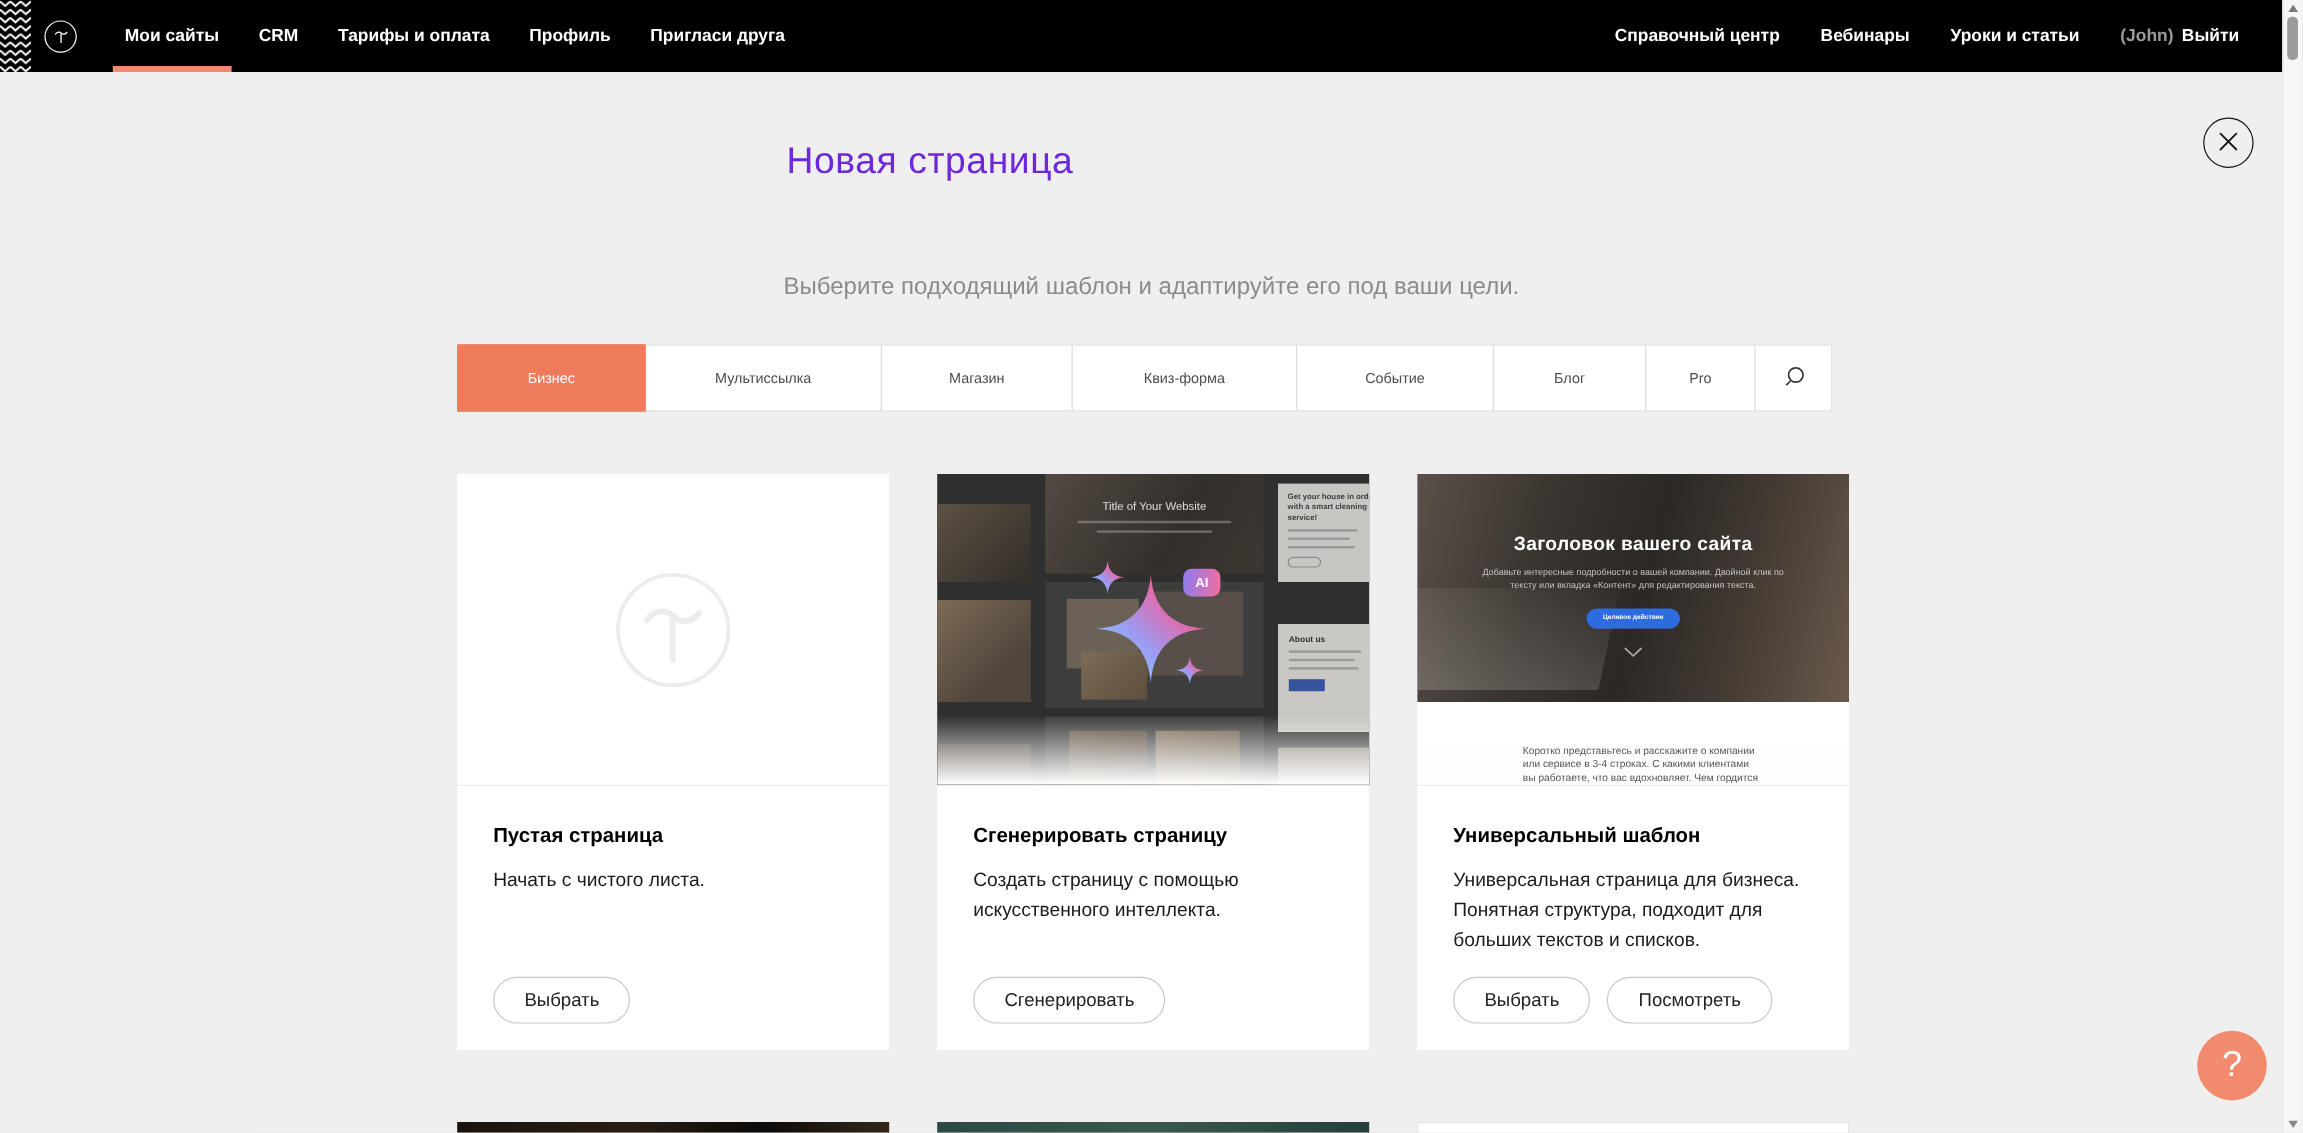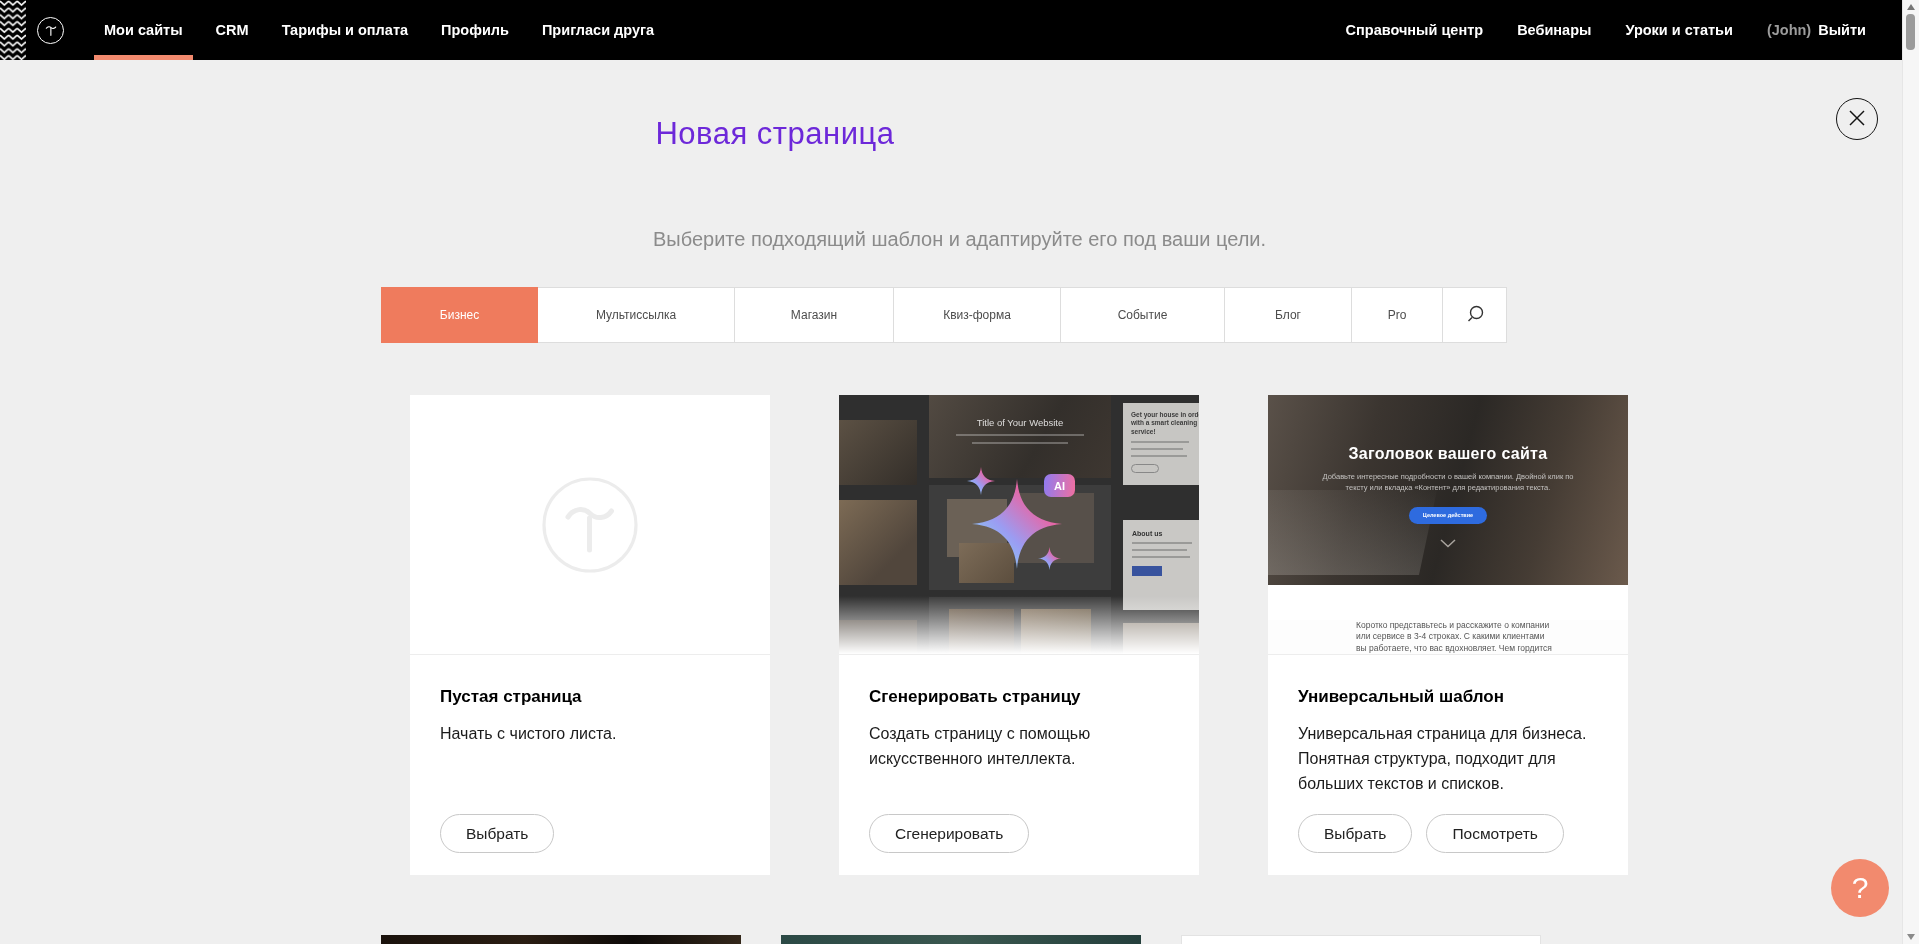--- a/index.html
+++ b/index.html
@@ -35,21 +35,21 @@
 
   
   .tabs{position:absolute; top:287px; left:381px; height:56px; display:flex;}
   .tab{height:56px; background:#fff; border:1px solid #ddd; margin-left:-1px;
        display:flex; align-items:center; justify-content:center; font-size:12px; color:#4d4d4d; cursor:pointer;}
   .tab:first-child{margin-left:0;}
   .tab.active{background:var(--accent); border-color:var(--accent); color:#fff; z-index:2;}
 
   
   .cards{position:absolute; top:395px; left:381px; display:flex; gap:40px;}
-  .card{position:relative; width:360px; height:480px; background:#fff;margin-left:29px;}
+  .card{position:relative; width:360px; height:480px; background:#fff;}
   .preview{position:relative; width:360px; height:260px; border-bottom:1px solid #ededed; overflow:hidden;}
   .card-body{padding:32px 30px 0;}
   .card-title{font-size:17px; font-weight:700; color:#000; margin-bottom:15px;}
   .card-desc{font-size:16px; color:#1b1b1b; line-height:1.55;}
   .card-buttons{position:absolute; bottom:22px; left:30px; display:flex; gap:14px;align-items:flex-end;}
   .pill-btn{height:39px; padding:0 25px; border:1px solid #c8c8c8; border-radius:25px; background:#fff;
             font-size:15.5px; color:#222; display:flex; align-items:center; cursor:pointer;
             font-family:"Liberation Sans",sans-serif;}
 
   
@@ -176,21 +176,21 @@
   <div class="tabs">
     <div class="tab active" style="width:157px">
         <span>Бизнес</span>
       </div>
     <div class="tab" style="width:198px">
         <span>Мультиссылка</span>
       </div>
     <div class="tab" style="width:160px">
         <span>Магазин</span>
       </div>
-    <div class="tab" style="width:168px">
+    <div class="tab" style="width:188px">
         <span>Квиз-форма</span>
       </div>
     <div class="tab" style="width:165px">
         <span>Событие</span>
       </div>
     <div class="tab" style="width:128px">
         <span>Блог</span>
       </div>
     <div class="tab" style="width:92px">
         <span>Pro</span>

